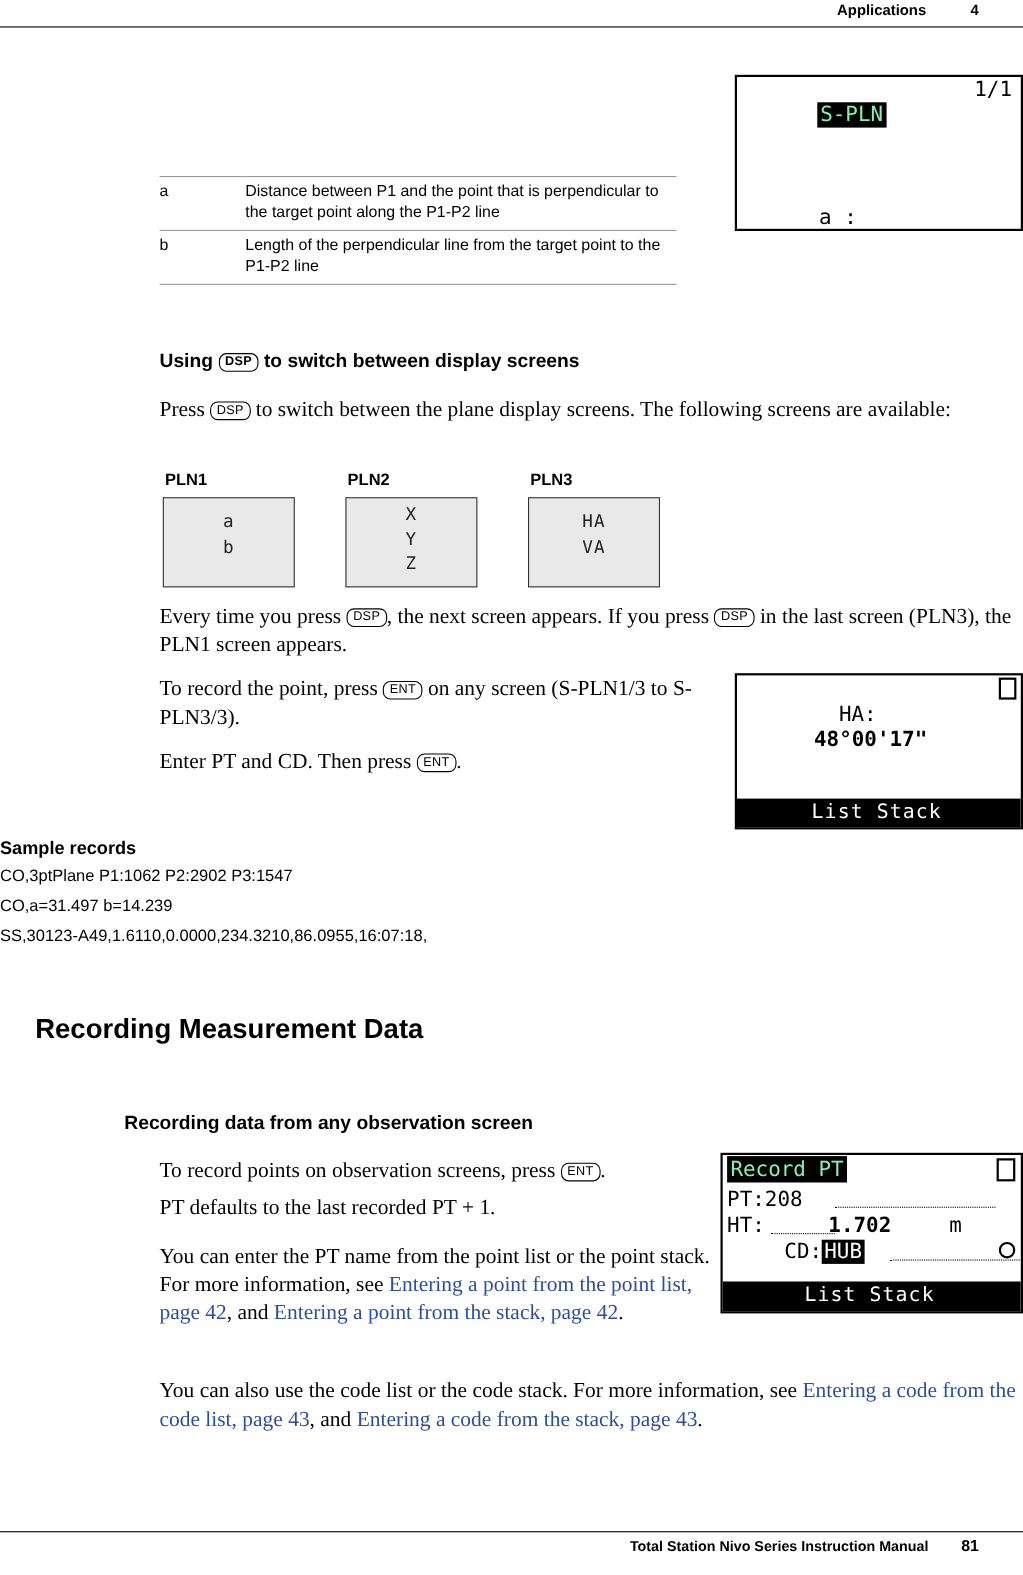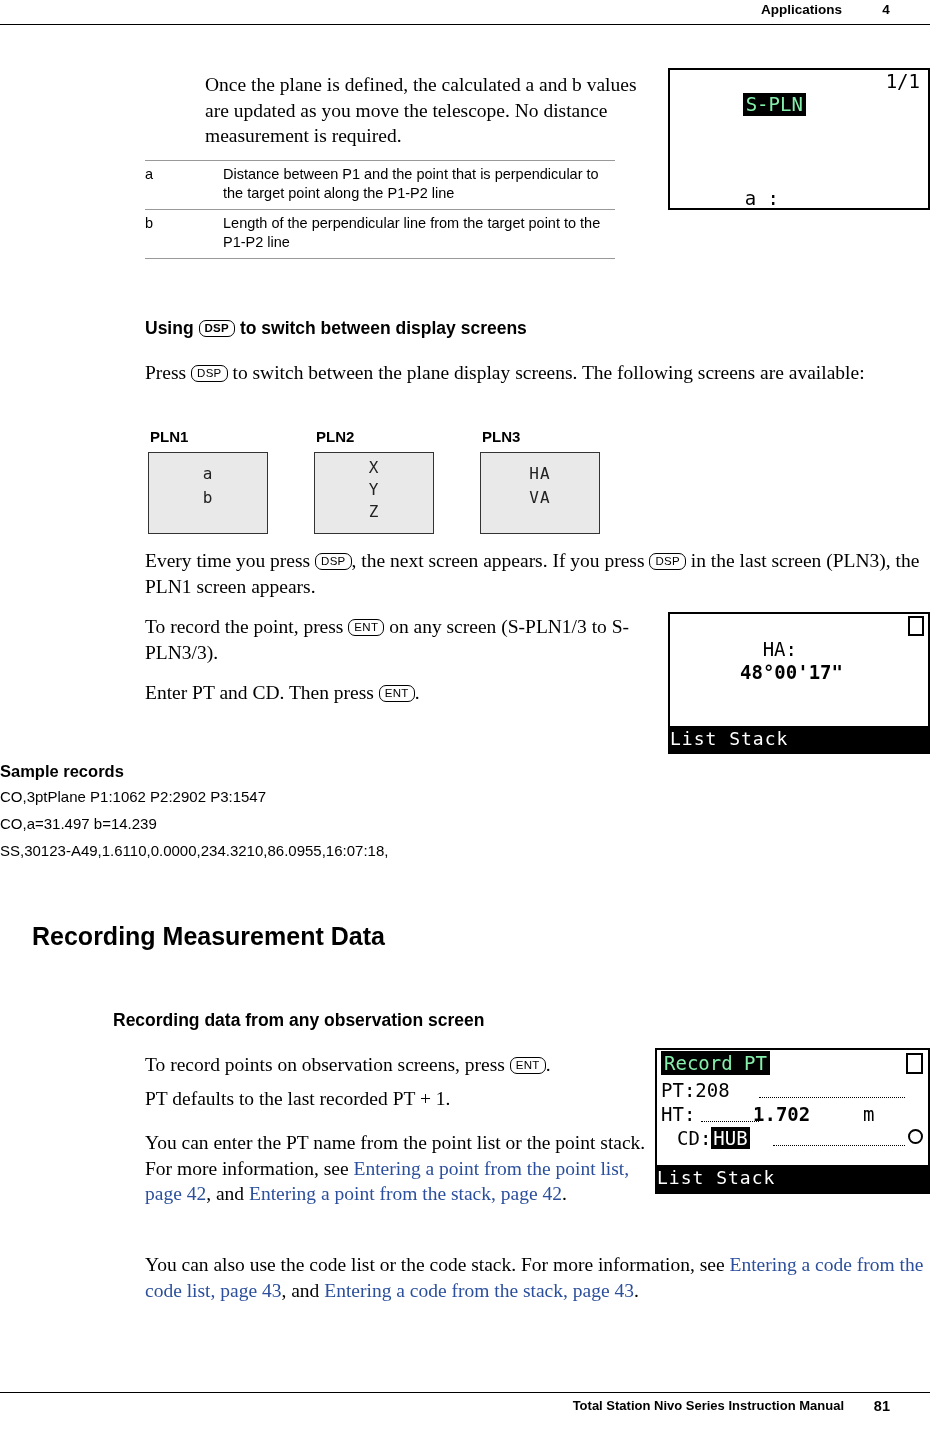--- a/index.html
+++ b/index.html
@@ -227,21 +227,21 @@
     white-space: pre;
     padding-left: 24px;
   }
   .bottombar {
     position: absolute;
     left: 0;
     bottom: 0;
     width: 100%;
     background: #000;
     color: #fff;
-    text-align: left;
+    text-align: center;
     font-family: "DejaVu Sans Mono", monospace;
     font-size: 18px;
     letter-spacing: 1px;
     padding: 1px 4px 2px 0;
     box-sizing: border-box;
   }
 
   
   #screen-recpt {
     left: 655px;
@@ -273,21 +273,20 @@
 <body>
 
 <div class="page">
 
   <div class="page-header">
     <div class="header-applications">Applications</div>
     <div class="header-text">4</div>
     <div class="header-rule"></div>
   </div>
 
-  <div class="body-p" style="left:205px; top:72px; width:440px;">Once the plane is defined, the calculated a and b values are updated as you move the telescope. No distance measurement is required.</div>
 
   <div class="lcd" id="screen-splane">
     <div style="position:relative; white-space:pre; padding-left:4px; font-size:19px;">
       <span class="lcd-title">S-PLN</span>
       <span style="position:absolute; right:8px; top:0;">1/1</span>
     </div>
     <div class="splane-row" style="position:relative; margin-top:2px;">
       <span>a :</span>
       
       
@@ -401,21 +400,21 @@
     <div style="position:relative; padding-left:4px; margin-top:3px;">
       <span>PT:</span><span>208</span>
       <span class="dotline" style="width:146px; position:absolute; left:102px; bottom:4px;"></span>
     </div>
     <div style="position:relative; padding-left:4px;">
       <span>HT:</span>
       <span style="position:absolute; left:96px; font-weight:bold;">1.702</span>
       <span style="position:absolute; left:206px;">m</span>
       <span class="dotline" style="width:58px; position:absolute; left:44px; bottom:4px;"></span>
     </div>
-    <div style="position:relative; padding-left:20px;">
+    <div style="position:relative; padding-left:20px;margin-left:36px;">
       <span>CD:</span><span class="inv">HUB</span>
       <span class="dotline" style="width:132px; position:absolute; left:116px; bottom:4px;"></span>
       <span class="target-icon" style="top:3px;"></span>
     </div>
     <div class="bottombar">List Stack</div>
   </div>
 
   <div class="page-footer">
     <div class="footer-rule"></div>
     <div class="footer-text">Total Station Nivo Series Instruction Manual</div>

